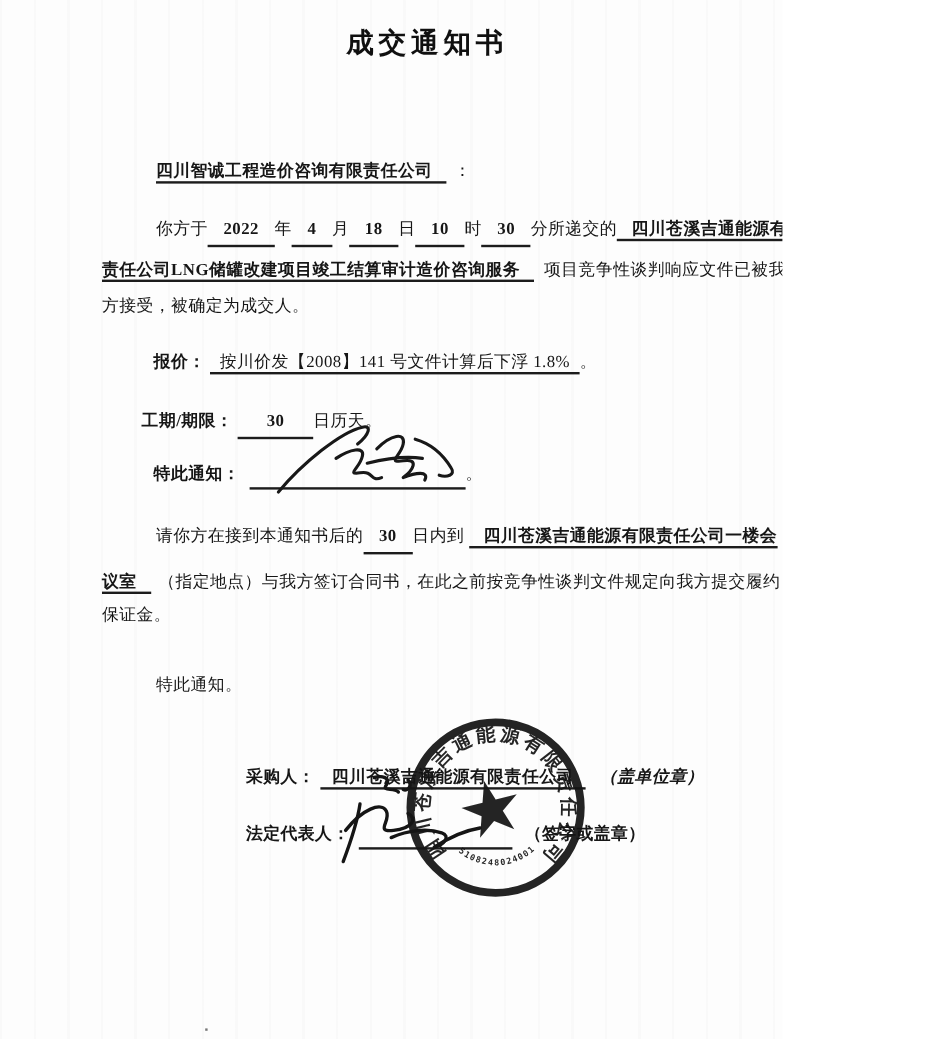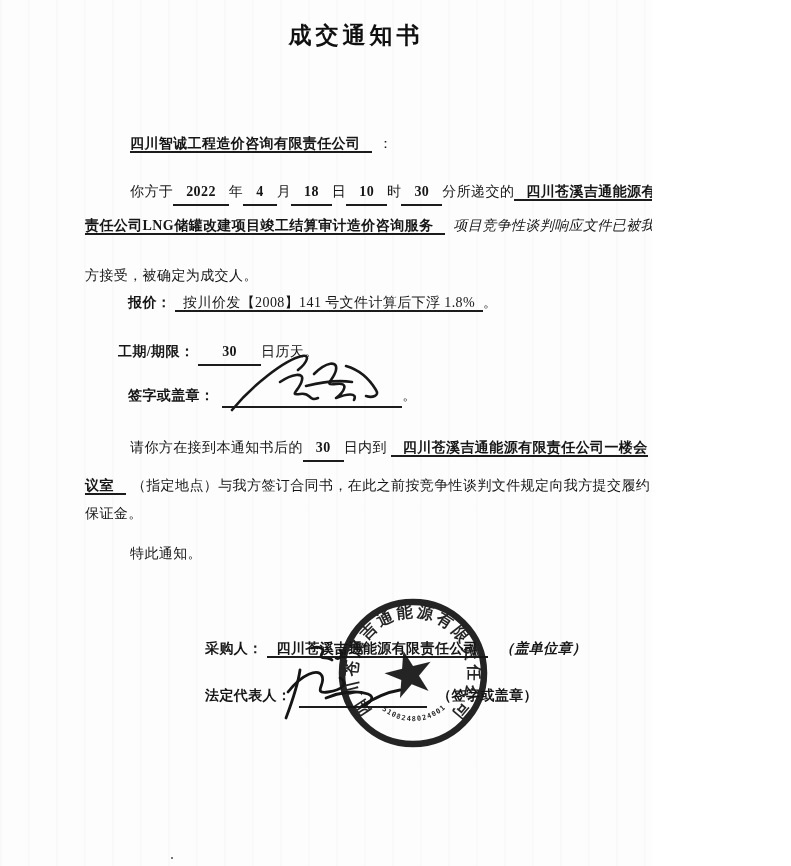--- a/index.html
+++ b/index.html
@@ -51,39 +51,39 @@
 
   <div class="line" style="top:132px; left:130px;">
     <span class="b u pr">四川智诚工程造价咨询有限责任公司</span><span style="margin-left:6px;">：</span>
   </div>
 
   <div class="line" style="top:180px; left:130px;">
     <span>你方于</span><span class="blank">2022</span><span>年</span><span class="blank">4</span><span>月</span><span class="blank">18</span><span>日</span><span class="blank">10</span><span>时</span><span class="blank">30</span><span>分所递交的</span><span class="b u pl">四川苍溪吉通能源有限</span>
   </div>
 
   <div class="line" style="top:214px; left:85px;">
-    <span class="b u pr">责任公司LNG储罐改建项目竣工结算审计造价咨询服务</span><span style="margin-left:8px;font-style:italic;">项目竞争性谈判响应文件已被我</span>
+    <span class="b u pr">责任公司LNG储罐改建项目竣工结算审计造价咨询服务</span><span style="margin-left:8px;">项目竞争性谈判响应文件已被我</span>
   </div>
 
-  <div class="line" style="top:264px; left:85px;">
+  <div class="line" style="top:244px; left:85px;">
     <span>方接受，被确定为成交人。</span>
   </div>
 
   <div class="line" style="top:291px; left:128px;">
     <span class="lbl">报价：</span>
     <span class="u" style="padding:0 8px;">按川价发【2008】141 号文件计算后下浮 1.8%</span><span>。</span>
   </div>
 
   <div class="line" style="top:340px; left:118px;">
     <span class="lbl">工期/期限：</span>
     <span class="blank" style="padding:0 24px;">30</span><span>日历天。</span>
   </div>
 
   <div class="line" style="top:384px; left:128px;">
-    <span class="lbl">签字或盖章：</span>
+    <span class="lbl">特此通知：</span>
     <span class="sigline" style="width:180px; margin-left:4px;"></span><span>。</span>
   </div>
 
   <svg class="svgabs sig" style="left:218px; top:352px;" width="175" height="64" viewBox="0 0 175 64">
     <g fill="none" stroke="#181818" stroke-width="2.6" stroke-linecap="round" stroke-linejoin="round">
       <path d="M14,58 C34,34 66,8 84,4 C92,2 90,10 80,18"></path>
       <path d="M62,30 C74,22 86,20 84,28 C82,38 70,44 82,42 C94,40 90,50 100,46"></path>
       <path d="M96,22 C108,10 120,8 118,18 C116,28 104,34 118,32 C132,30 126,40 118,46 C128,42 140,40 136,48"></path>
       <path d="M128,14 C142,18 152,28 158,38 C162,44 154,46 148,44"></path>
       <path d="M88,34 C104,30 122,28 134,30"></path>
@@ -95,21 +95,21 @@
   </div>
 
   <div class="line" style="top:474px; left:85px;">
     <span class="b u pr">议室</span><span style="margin-left:6px;">（指定地点）与我方签订合同书，在此之前按竞争性谈判文件规定向我方提交履约</span>
   </div>
 
   <div class="line" style="top:502px; left:85px;">
     <span>保证金。</span>
   </div>
 
-  <div class="line" style="top:542px; left:130px;">
+  <div class="line" style="top:560px; left:130px;">
     <span>特此通知。</span>
   </div>
 
   <div class="line" style="top:637px; left:205px;">
     <span class="lbl">采购人：</span>
     <span class="b u" style="padding:0 10px;">四川苍溪吉通能源有限责任公司</span>
     <span class="note" style="margin-left:8px;font-style:italic;">（盖单位章）</span>
   </div>
 
   <div class="line" style="top:684px; left:205px;">

